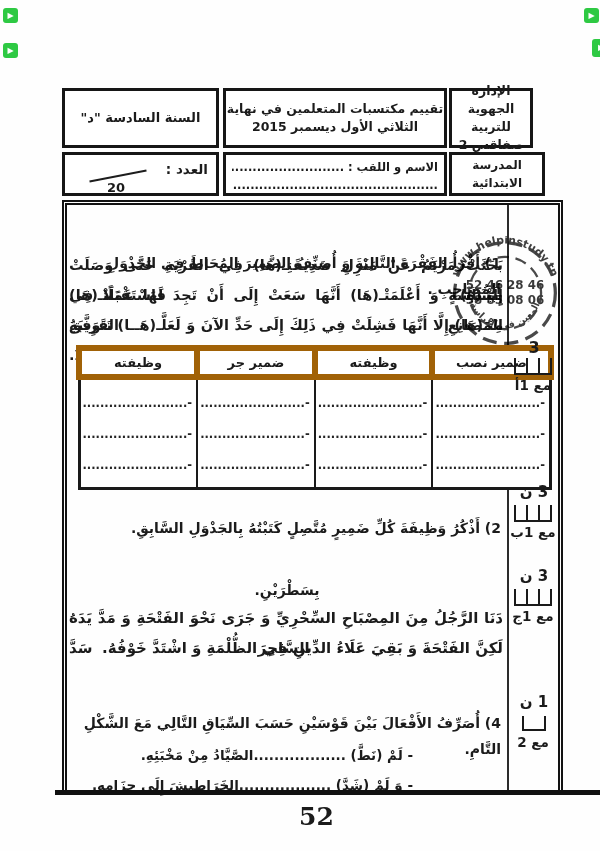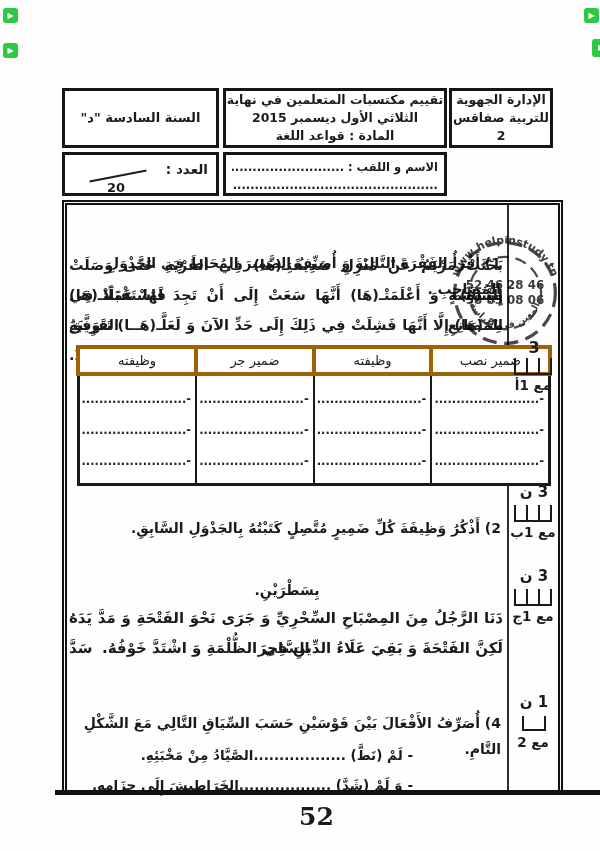--- a/index.html
+++ b/index.html
@@ -20,21 +20,21 @@
   
   .mainbox{border:5px double #121212;border-bottom:none;background:transparent;}
   .vsep{width:2px;background:#2c2c2c;}
   .qtitle{font-size:14px;font-weight:bold;line-height:26px;}
   .para{font-size:14.5px;font-weight:600;line-height:29.5px;}
   .jl{text-align:justify;text-align-last:justify;}
   .rl{text-align:right;margin-top:28px;}
   .cl{text-align:center;text-align-last:center;}
   
   table.ptable{border-collapse:collapse;width:414px;background:#fff;}
-  table.ptable th{border:4px solid #a16207;font-size:13px;font-weight:normal;padding:4px 2px;}
+  table.ptable th{border:6px solid #a16207;font-size:13px;font-weight:bold;padding:4px 2px;}
   table.ptable td{border:2px solid #1a1a1a;vertical-align:top;padding:8px 4px 6px 2px;}
   table.ptable{border:3px solid #1a1a1a;}
   .dl{font-size:11.5px;line-height:31px;white-space:nowrap;overflow:hidden;color:#232323;font-weight:bold;}
   
   .mscore{font-size:15px;font-weight:bold;text-align:center;}
   .comb{display:flex;height:17px;border-bottom:2px solid #1a1a1a;}
   .comb i{flex:1;border-right:2px solid #1a1a1a;}
   .comb i:first-child{border-left:2px solid #1a1a1a;}
   .mcrit{font-size:13.5px;font-weight:bold;text-align:center;white-space:nowrap;}
   
@@ -47,35 +47,37 @@
 </head>
 <body>
 
 <div class="page">
 
   <div class="abs gbadge" style="left:3px;top:8px;">▶</div>
   <div class="abs gbadge" style="left:3px;top:43px;">▶</div>
   <div class="abs gbadge" style="left:584px;top:8px;">▶</div>
   <div class="abs gbadge" style="left:592px;top:39px;width:18px;height:18px;line-height:18px;">▶</div>
 
-  <div class="abs box ctr ar" style="left:449px;top:88px;width:104px;height:60px;">
+  <div class="abs box ctr ar" style="left:449px;top:88px;width:84px;height:60px;">
     <div class="hline">الإدارة الجهوية</div>
     <div class="hline">للتربية صفاقس 2</div>
   </div>
 
   <div class="abs box ctr ar" style="left:223px;top:88px;width:224px;height:60px;">
     <div class="hline">تقييم مكتسبات المتعلمين في نهاية</div>
     <div class="hline">الثلاثي الأول ديسمبر  2015</div>
-    <div class="hline">المادة :  قواعد اللغة</div>
   </div>
 
   <div class="abs box ctr ar" style="left:62px;top:88px;width:157px;height:60px;">
     <div class="hline" style="font-size:13px;">السنة السادسة "د"</div>
   </div>
 
+  <div class="abs box ctr ar" style="left:449px;top:152px;width:96px;height:44px;">
+    <div class="hline" style="font-size:12px;">المدرسة الابتدائية</div>
+  </div>
 
   <div class="abs box ar" style="left:223px;top:152px;width:224px;height:44px;padding:3px 6px;">
     <div style="font-size:11.5px;font-weight:bold;line-height:18px;white-space:nowrap;overflow:hidden;">الاسم و اللقب : ................................</div>
     <div style="font-size:11.5px;font-weight:bold;line-height:18px;white-space:nowrap;overflow:hidden;">......................................................</div>
   </div>
 
   <div class="abs box ar" style="left:62px;top:152px;width:157px;height:44px;">
     <div class="abs" style="right:8px;top:6px;font-size:13.5px;font-weight:bold;">العدد :</div>
     <div class="score-frac">
       <span class="score-slash"></span>

